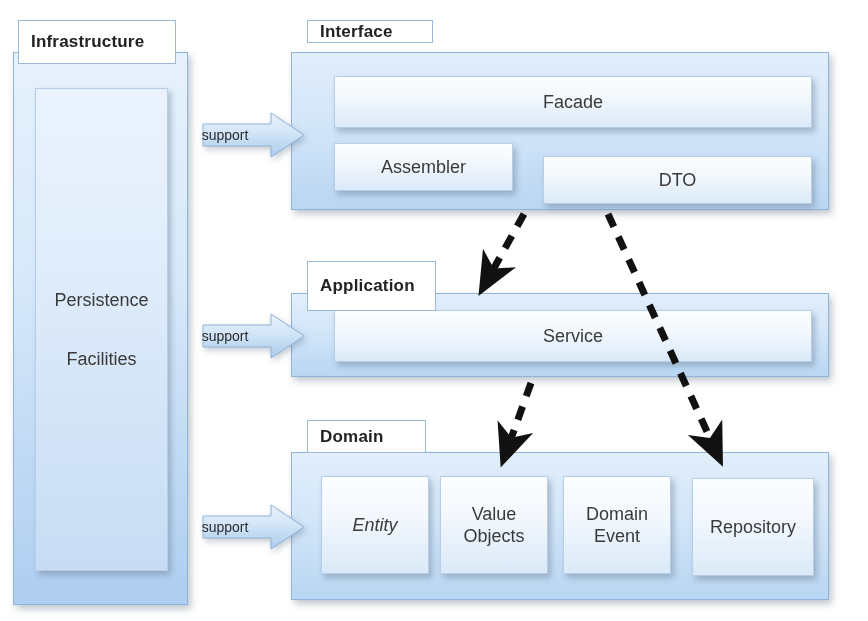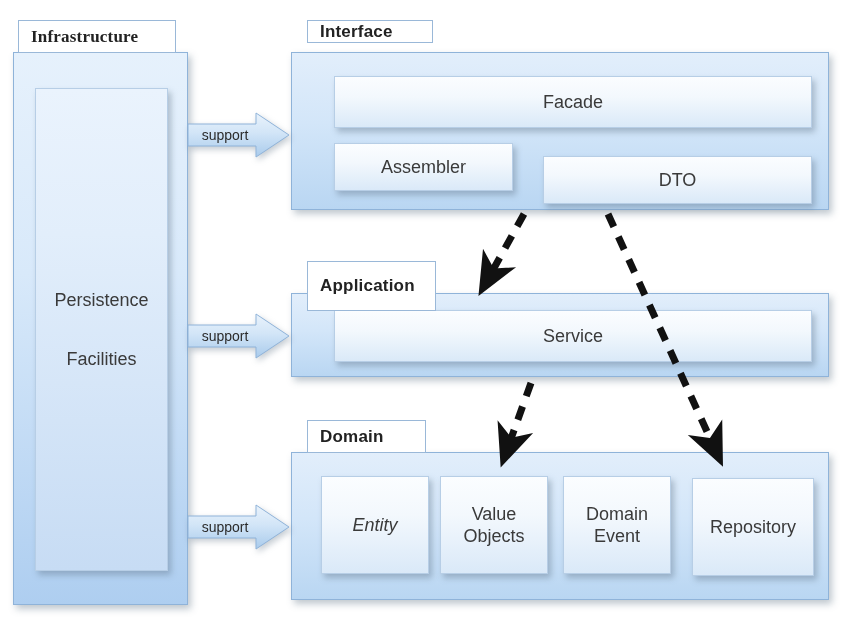--- a/index.html
+++ b/index.html
@@ -62,20 +62,21 @@
     z-index: 5;
   }
   .box.tall {
     background: linear-gradient(to bottom, #eaf3fd 0%, #e2eefb 30%, #c7dcf4 100%);
   }
 
   
   .support {
     position: absolute;
     z-index: 7;
+    padding-left: 15px;
   }
   .support svg { display: block; overflow: visible; }
   .support .lbl {
     position: absolute;
     left: 0;
     top: 0;
     width: 74px;
     height: 100%;
     display: flex;
     align-items: center;
@@ -94,21 +95,21 @@
     height: 621px;
     z-index: 8;
     pointer-events: none;
   }
 </style>
 </head>
 <body>
 
 <div id="canvas">
 
-  <div class="tab" style="left:18px; top:20px; width:158px; height:33px;font-family:Liberation Serif, serif;">
+  <div class="tab" style="left:18px; top:20px; width:158px; height:44px;">
     <span>Infrastructure</span>
   </div>
 
   <div class="panel infra" style="left:13px; top:52px; width:175px; height:553px;"></div>
 
   <div class="box tall" style="left:35px; top:88px; width:133px; height:483px; flex-direction:column;gap:37px;">
     <span>Persistence</span>
     <span>Facilities</span>
   </div>
 

